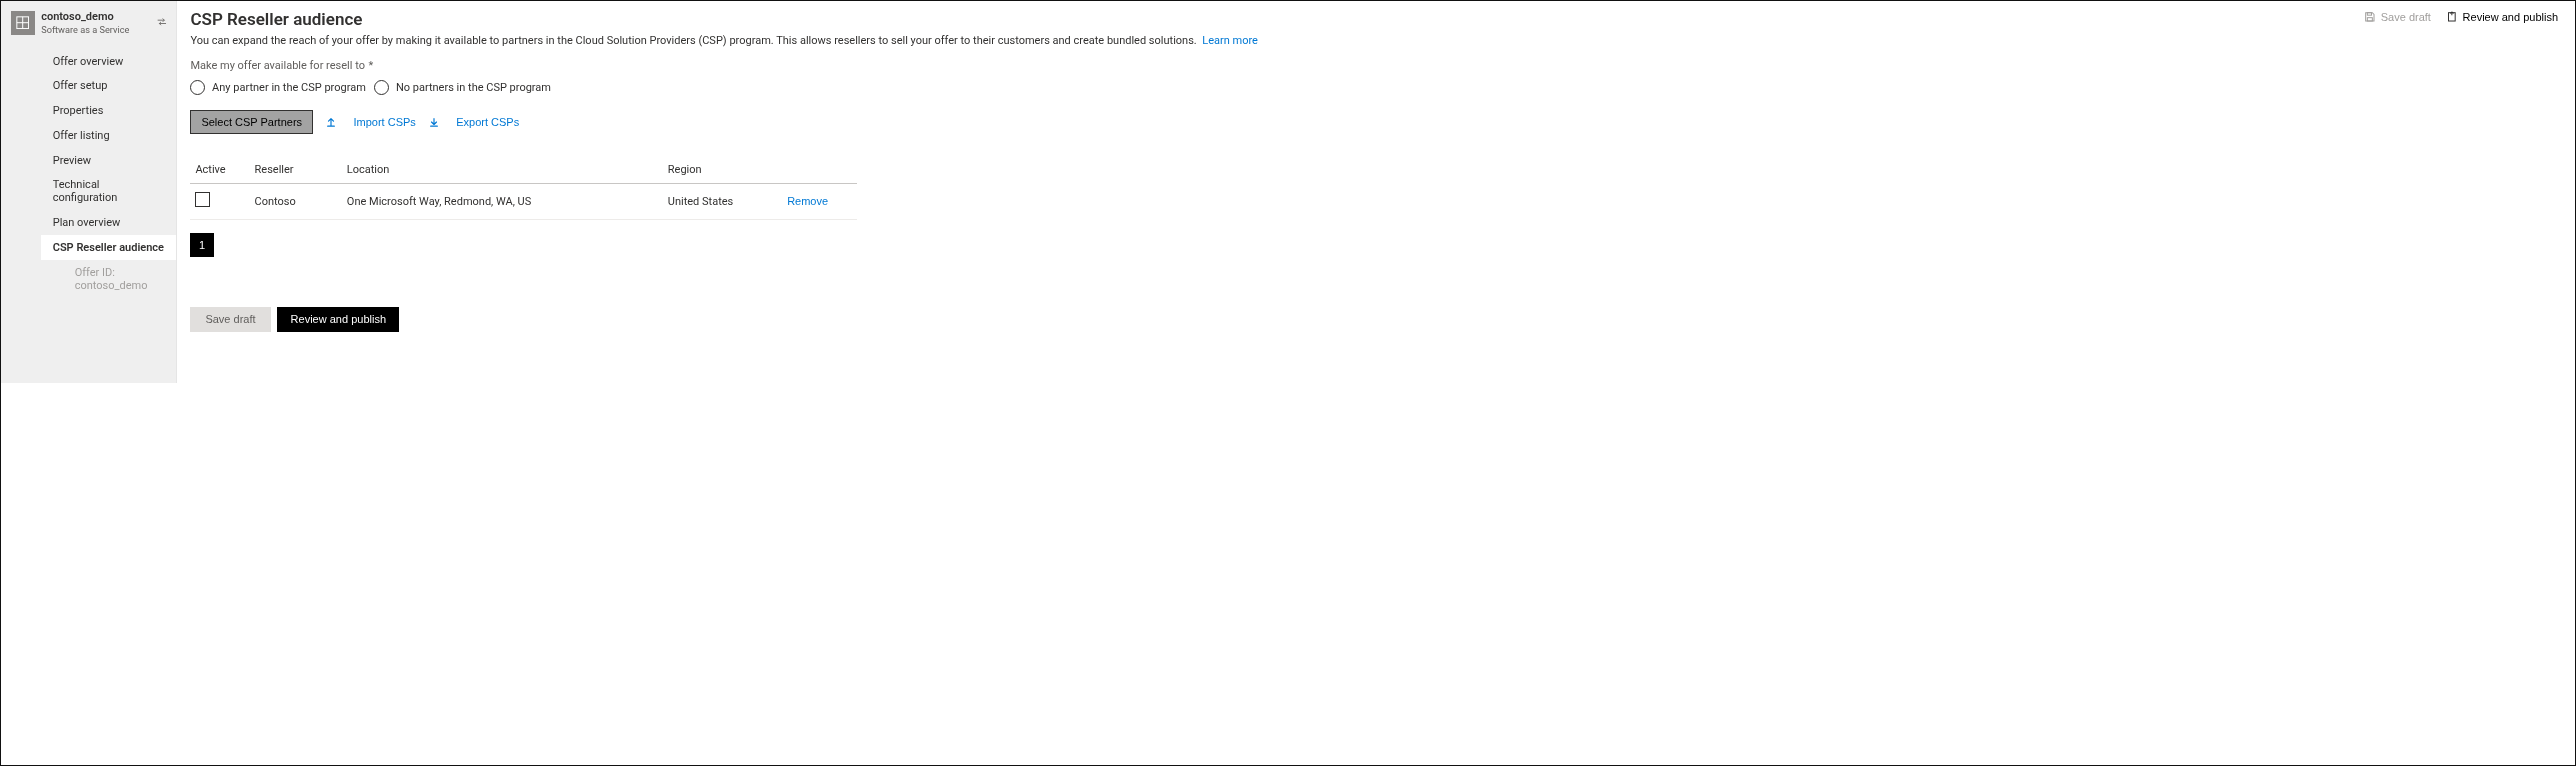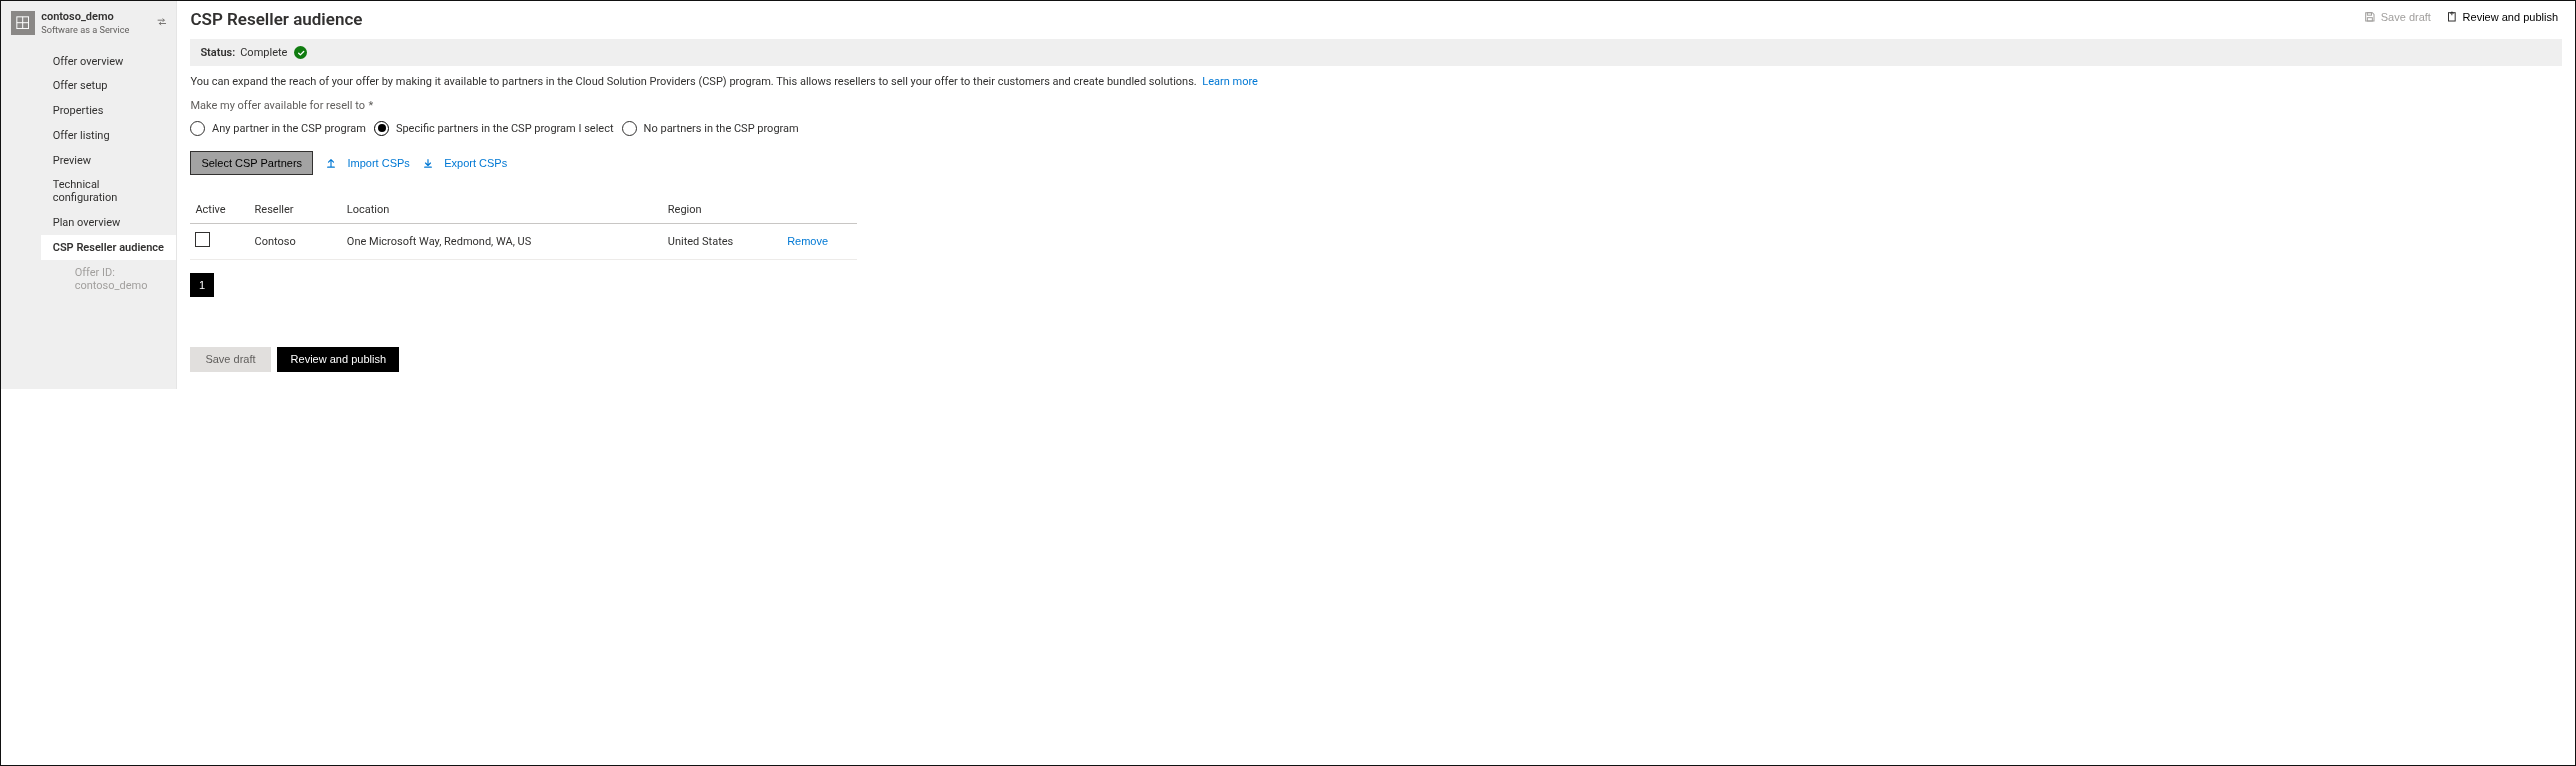--- a/index.html
+++ b/index.html
@@ -121,21 +121,21 @@
   .radio-row.selected .radio-inner { display: block; }
   .radio-label { font-size: 11px; }
 
   .action-row { display: flex; align-items: center; gap: 13.4px; margin-bottom: 22px; }
   .btn-outline {
     border: 0.8px solid #323130; background: #a3a3a3;
     padding: 5px 10px; font-size: 11px;
     cursor: pointer;
   }
   .link-btn {
-    display: inline-flex; align-items: center; gap: 11px;
+    display: inline-flex; align-items: center; gap: 17px;
     color: #0078d4; font-size: 11px;
     background: none; border: none; cursor: pointer;
   }
   .link-btn .ico { width: 10px; height: 10px; display: inline-flex; }
 
   
   .tbl-wrap { width: 667px; max-width: 100%; }
   .tbl { width: 100%; border-collapse: collapse; font-size: 11px; }
   .tbl thead th {
     text-align: left;
@@ -239,50 +239,35 @@
             <svg viewBox="0 0 14 14" fill="none" stroke="#323130" stroke-width="1.2">
               <rect x="3" y="2" width="8" height="10"></rect>
               <path d="M7 5 L7 1 M7 1 L5 3 M7 1 L9 3"></path>
             </svg>
           </span>
           <span>Review and publish</span>
         </button>
       </div>
     </div>
 
-    <div class="status-bar">
-      <span class="lbl">Status:</span>
-      <span class="val">Complete</span>
-      <span class="status-check">
-        <svg viewBox="0 0 10 10" fill="none" stroke="#fff" stroke-width="1.6" stroke-linecap="round" stroke-linejoin="round">
-          <path d="M2 5 L4 7 L8 3"></path>
-        </svg>
-      </span>
-    </div>
 
     <div class="content">
       <p class="desc">
         <span>You can expand the reach of your offer by making it available to partners in the Cloud Solution Providers (CSP) program. This allows resellers to sell your offer to their customers and create bundled solutions.</span>
         &nbsp;<a href="#">Learn more</a>
       </p>
 
       <div class="field-label">
         <span>Make my offer available for resell to</span><span class="req"> *</span>
       </div>
 
       <div class="radio-group">
         <div class="radio-row">
           <span class="radio-outer"></span>
           <span class="radio-label">Any partner in the CSP program</span>
-        </div>
-        <div class="radio-row selected">
-          <span class="radio-outer">
-              <span class="radio-inner"></span>
-            </span>
-          <span class="radio-label">Specific partners in the CSP program I select</span>
         </div>
         <div class="radio-row">
           <span class="radio-outer"></span>
           <span class="radio-label">No partners in the CSP program</span>
         </div>
       </div>
 
       <div class="action-row">
         <button class="btn-outline">Select CSP Partners</button>
         <button class="link-btn">

